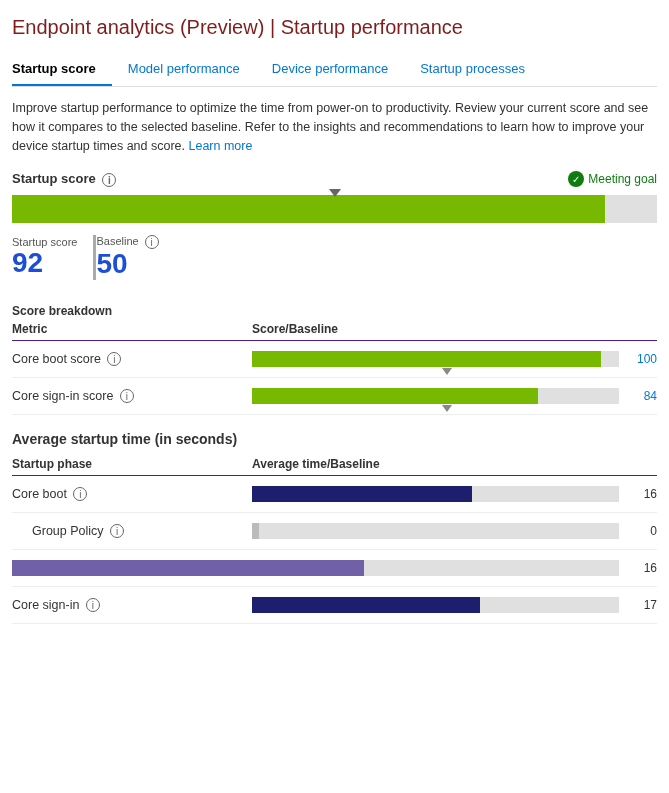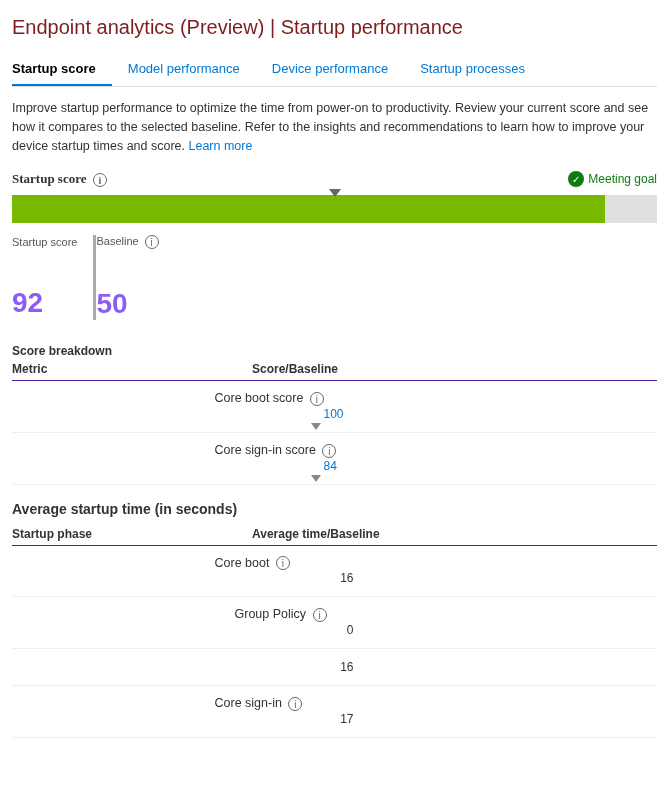--- a/index.html
+++ b/index.html
@@ -50,21 +50,20 @@
     .section-header {
       display: flex;
       align-items: center;
       justify-content: space-between;
       margin-bottom: 8px;
     }
     .section-title {
       font-size: 13px;
       font-weight: 600;
       color: #333;
-      font-family: Liberation Serif, serif;
     }
     .meeting-goal {
       display: flex;
       align-items: center;
       font-size: 12px;
       color: #107c10;
       gap: 4px;
     }
     .meeting-goal-icon {
       width: 16px;
@@ -111,23 +110,22 @@
     .score-block.baseline {
       border-left: 3px solid #aaa;
     }
     .score-label {
       font-size: 11px;
       color: #555;
     }
     .score-value {
       font-size: 28px;
       font-weight: 700;
-      color: #8b5cf6;
+      color: #1d4ed8;
       line-height: 1.1;
-      margin-top: 40px;
     }
     .info-icon {
       display: inline-block;
       width: 14px;
       height: 14px;
       border-radius: 50%;
       border: 1px solid #666;
       text-align: center;
       line-height: 13px;
       font-size: 10px;
@@ -150,21 +148,20 @@
       padding-bottom: 4px;
       margin-bottom: 0;
     }
     .col-metric { width: 240px; }
     .col-score { flex: 1; }
     .table-row {
       display: flex;
       align-items: center;
       border-bottom: 1px solid #eee;
       padding: 10px 0;
-      flex-direction: column;
     }
     .row-label {
       width: 240px;
       font-size: 12.5px;
       color: #333;
     }
     .row-bar-area {
       flex: 1;
       display: flex;
       align-items: center;
@@ -197,21 +194,21 @@
       background: #7060a8;
     }
     .bar-fill-gray {
       height: 100%;
       background: #bbb;
     }
     .bar-value {
       font-size: 12px;
       color: #0078d4;
       min-width: 30px;
-      text-align: left;
+      text-align: right;
     }
     .bar-value-dark {
       font-size: 12px;
       color: #333;
       min-width: 30px;
       text-align: right;
     }
     .sub-marker {
       position: absolute;
       bottom: -8px;

